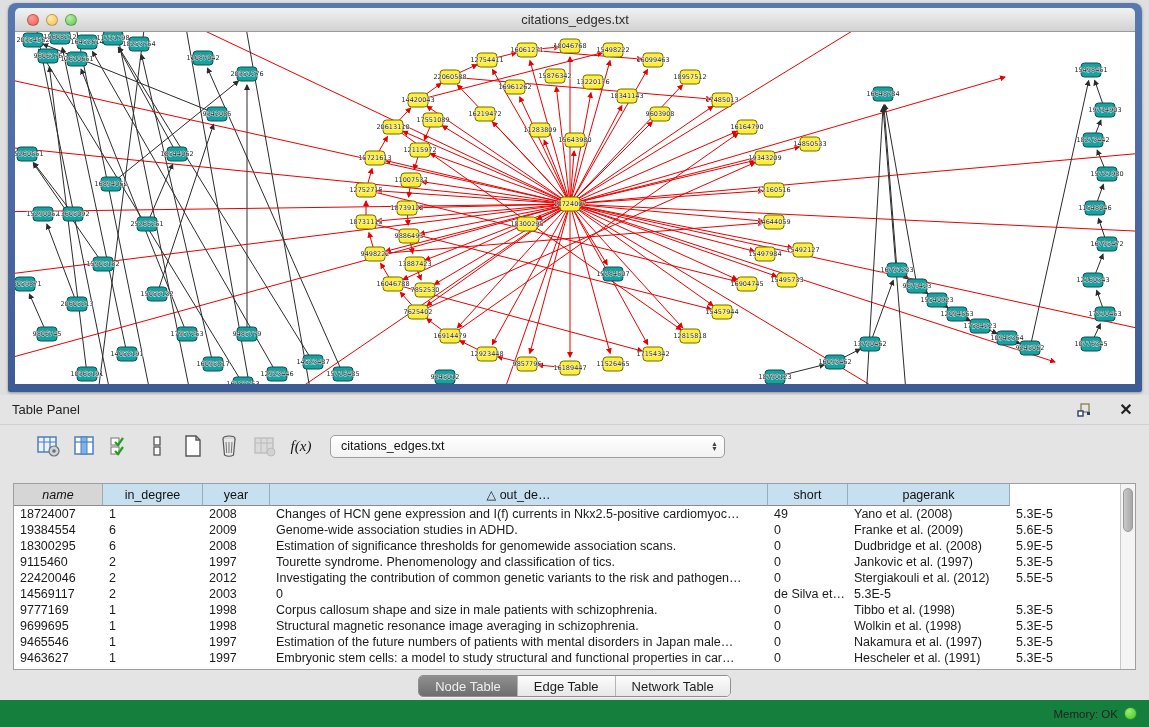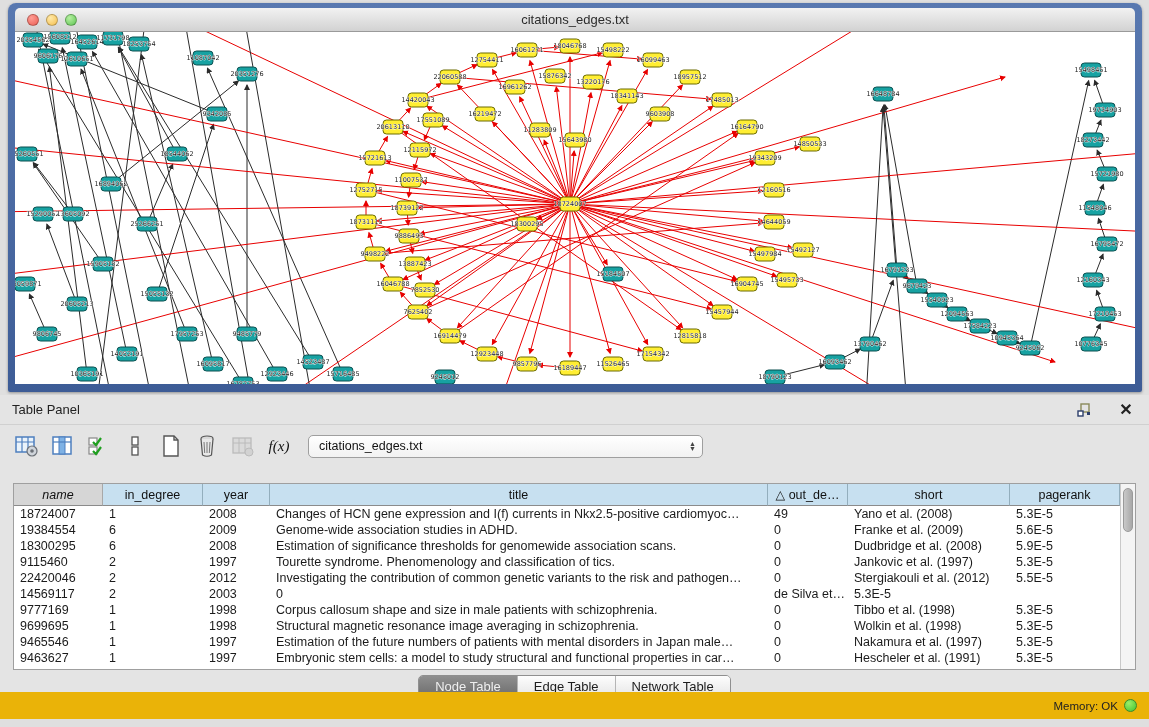--- a/index.html
+++ b/index.html
@@ -23,21 +23,21 @@
   .net-canvas svg { display:block; }
 
   
   .table-panel { position:absolute; left:0; top:395px; width:1149px; height:305px; background:#e4e4e4; }
   .panel-header { height:30px; display:flex; align-items:center; padding:0 12px;
     font-size:13px; color:#222; border-bottom:1px solid #d0d0d0;gap:20px; }
   .panel-header .spacer { flex:1; }
   .ph-icon { width:22px; height:18px; display:flex; align-items:center; justify-content:center; cursor:default; }
   .close-x { font-size:16px; font-weight:bold; color:#222; line-height:1; }
 
-  .toolbar { height:42px; display:flex; align-items:center; gap:6px; padding:0 12px; }
+  .toolbar { height:42px; display:flex; align-items:center; gap:6px; padding:0 12px;margin-left:22px; }
   .tb-btn { width:30px; height:30px; display:flex; align-items:center; justify-content:center; border-radius:4px; }
   .tb-btn svg { display:block; }
   .fx { font-size:15px; font-style:italic; font-family:"Liberation Serif", serif; color:#111; }
   .dropdown { margin-left:8px; width:395px; height:23px; background:linear-gradient(#ffffff,#f2f2f2);
     border:1px solid #9f9f9f; border-radius:5px; display:flex; align-items:center;
     padding:0 6px 0 10px; font-size:12.5px; color:#111; }
   .dropdown .dd-label { flex:1; }
   .dd-arrows { display:flex; flex-direction:column; line-height:5px; font-size:7px; color:#444; }
 
   .table-box { position:absolute; left:13px; top:88px; width:1123px; height:187px;
@@ -55,21 +55,21 @@
     background:linear-gradient(90deg,#c9c9c9,#a8a8a8); border:1px solid #9a9a9a; }
 
   .tabs { position:absolute; left:0; right:0; top:280px; display:flex; justify-content:center; }
   .seg { display:flex; border:1px solid #8f8f8f; border-radius:5px; overflow:hidden; height:22px;
     box-shadow:0 1px 0 rgba(255,255,255,.6); }
   .seg-btn { padding:0 16px; font-size:13px; display:flex; align-items:center; background:linear-gradient(#fdfdfd,#e7e7e7);
     color:#1d1d1d; border-right:1px solid #b5b5b5; }
   .seg-btn:last-child { border-right:none;text-align:right; }
   .seg-btn.active { background:linear-gradient(#8f8f8f,#6e6e6e); color:#efefef; }
 
-  .statusbar { position:absolute; left:0; bottom:8px; width:1149px; height:27px; background:#eab308;
+  .statusbar { position:absolute; left:0; bottom:0; width:1149px; height:27px; background:#15803d;
     display:flex; align-items:center; justify-content:flex-end; padding:0 12px; gap:6px; }
   .statusbar .mem { font-size:11.5px; color:#222; }
   .mem-dot { width:13px; height:13px; border-radius:50%; border:1px solid #3a8a2a;
     background:radial-gradient(circle at 35% 30%, #9bef6a, #3fc430); }
 </style>
 </head>
 <body>
 
 <div class="app">
 
@@ -724,21 +724,20 @@
         <span class="dd-arrows">▲<br>▼</span>
       </div>
     </div>
 
     <div class="table-box">
       <div class="grid-area">
         <div class="thead" id="thead">
             <div class="th gray">name</div>
             <div class="th">in_degree</div>
             <div class="th">year</div>
-            <div class="th">title</div>
             <div class="th">△ out_de…</div>
             <div class="th">short</div>
             <div class="th">pagerank</div>
           </div>
         <div class="tbody" id="tbody">
             <div class="tr">
               <div class="td">18724007</div>
               <div class="td">1</div>
               <div class="td">2008</div>
               <div class="td">Changes of HCN gene expression and I(f) currents in Nkx2.5-positive cardiomyoc…</div>

